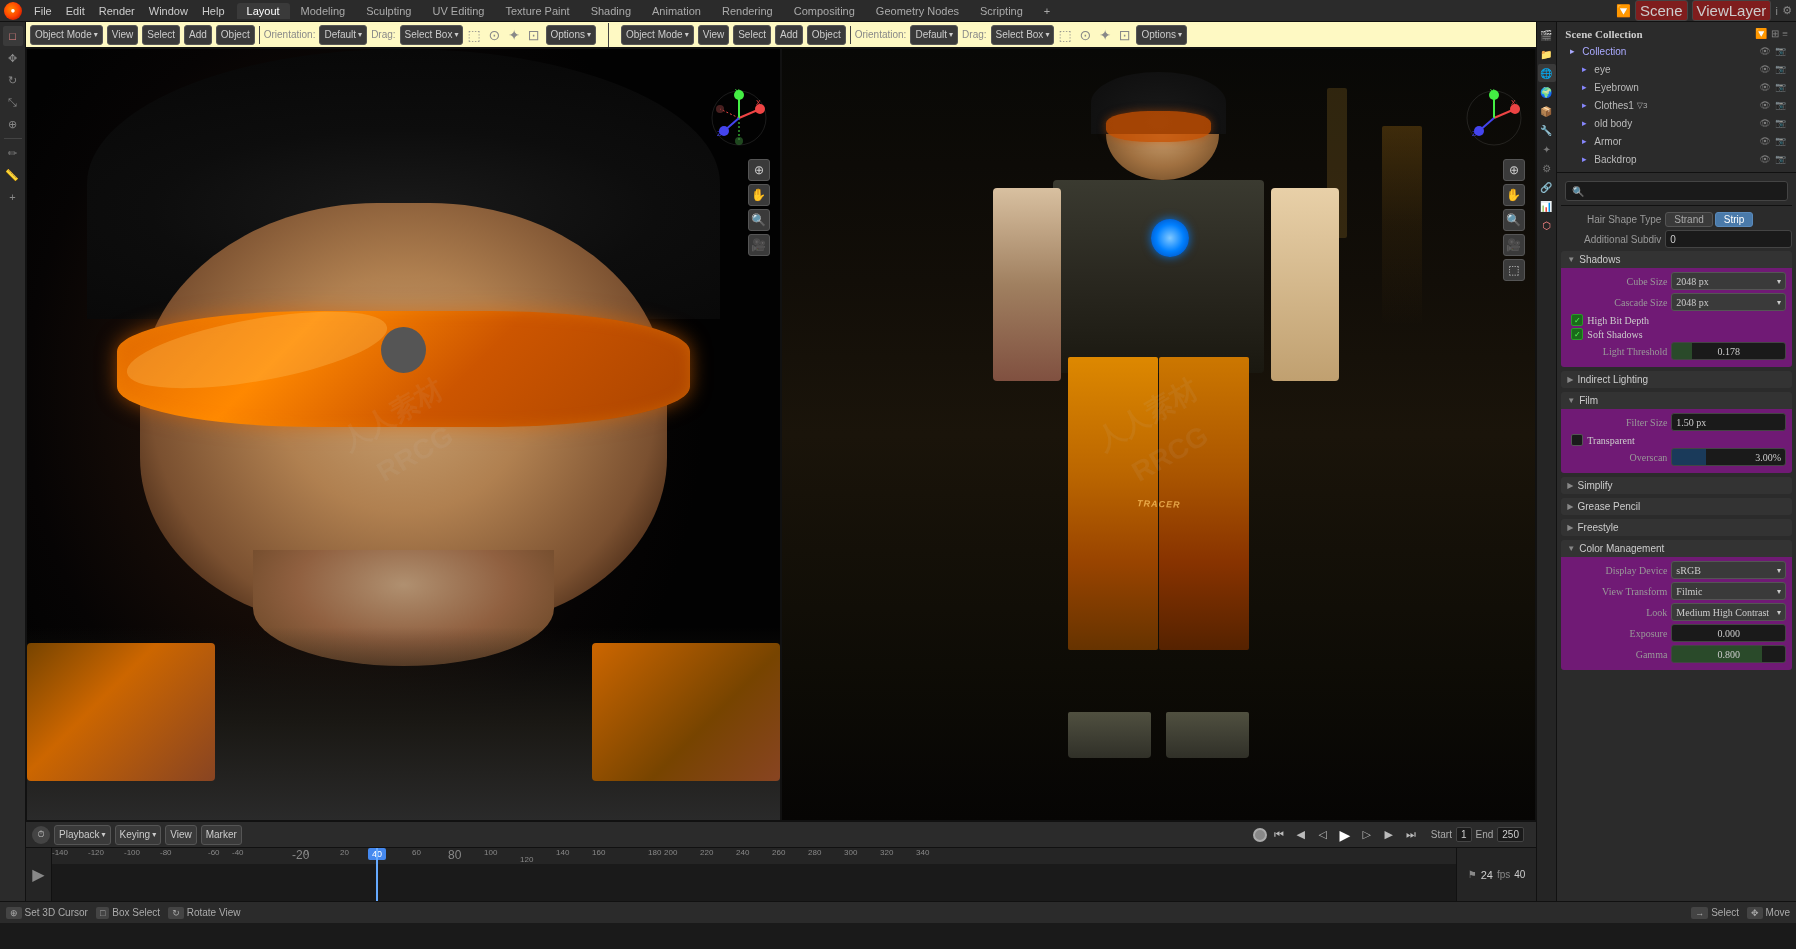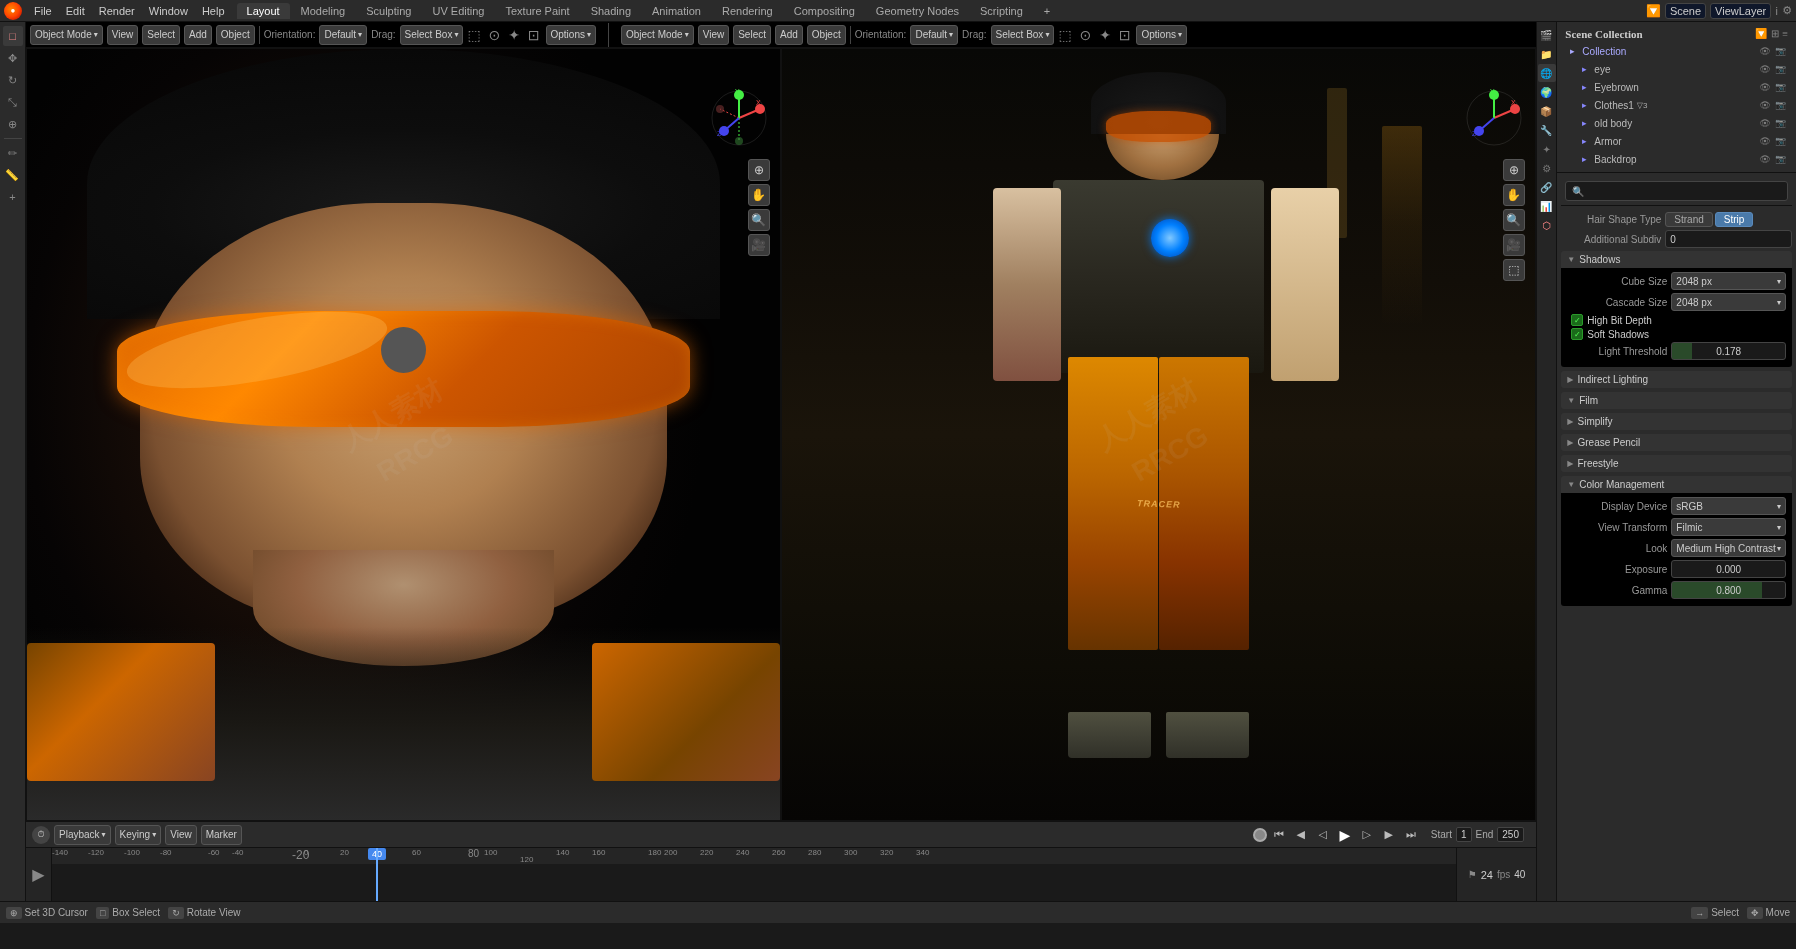--- a/index.html
+++ b/index.html
@@ -50,33 +50,33 @@
       background: #3a3a3a;
       color: #fff;
     }
     .top-right-area {
       margin-left: auto;
       display: flex;
       align-items: center;
       gap: 4px;
     }
     .scene-selector, .view-layer-selector {
-      background: #0f172a;
+      background: #7f1d1d;
       border: 1px solid #444;
       color: #ccc;
-      font-size: 11px;
+      font-size: 15px;
       padding: 1px 4px;
       border-radius: 3px;
     }
 
     
     .header-toolbar {
       width: 100%;
       height: 26px;
-      background: #000000;
+      background: #fef9c3;
       display: flex;
       align-items: center;
       padding: 0 4px;
       gap: 4px;
       border-bottom: 1px solid #111;
     }
     .toolbar-separator {
       width: 1px;
       height: 18px;
       background: #444;
@@ -262,22 +262,23 @@
       padding: 3px 6px;
       font-size: 10px;
       color: #ccc;
       cursor: pointer;
       display: flex;
       align-items: center;
       gap: 4px;
     }
 
     .prop-section-body {
-      background: #000000;
+      background: #701a75;
       padding: 4px 6px;
+      font-family: Liberation Serif, serif;
     }
 
     .prop-row {
       display: flex;
       align-items: center;
       margin-bottom: 3px;
       gap: 4px;
     }
 
     .prop-label {
@@ -877,21 +878,21 @@
               <span style="position:absolute;left:36px;font-size:8px;color:#888;">-120</span>
               <span style="position:absolute;left:72px;font-size:8px;color:#888;">-100</span>
               <span style="position:absolute;left:108px;font-size:8px;color:#888;">-80</span>
               <span style="position:absolute;left:156px;font-size:8px;color:#888;">-60</span>
               <span style="position:absolute;left:180px;font-size:8px;color:#888;">-40</span>
               <span style="position:absolute;left:216px;font-size:12px;color:#888;margin-left:24px;">-20</span>
               <span style="position:absolute;left:252px;font-size:8px;color:#888;">0</span>
               <span style="position:absolute;left:288px;font-size:8px;color:#888;">20</span>
               <span style="position:absolute;left:324px;font-size:8px;color:#888;">40</span>
               <span style="position:absolute;left:360px;font-size:8px;color:#888;">60</span>
-              <span style="position:absolute;left:416px;font-size:10px;color:#888;">80</span>
+              <span style="position:absolute;left:396px;font-size:12px;color:#888;">80</span>
               <span style="position:absolute;left:432px;font-size:8px;color:#888;">100</span>
               <span style="position:absolute;left:468px;font-size:8px;color:#888;margin-top:7px;">120</span>
               <span style="position:absolute;left:504px;font-size:8px;color:#888;">140</span>
               <span style="position:absolute;left:540px;font-size:8px;color:#888;">160</span>
               <span style="position:absolute;left:596px;font-size:8px;color:#888;">180</span>
               <span style="position:absolute;left:612px;font-size:8px;color:#888;">200</span>
               <span style="position:absolute;left:648px;font-size:8px;color:#888;">220</span>
               <span style="position:absolute;left:684px;font-size:8px;color:#888;">240</span>
               <span style="position:absolute;left:720px;font-size:8px;color:#888;">260</span>
               <span style="position:absolute;left:756px;font-size:8px;color:#888;">280</span>
@@ -1071,20 +1072,37 @@
           <div class="prop-section-header">
             <span class="collapse-arrow">▶</span>
             <span>Indirect Lighting</span>
           </div>
         </div>
 
         <div class="prop-section">
           <div class="prop-section-header">
             <span class="collapse-arrow">▼</span>
             <span>Film</span>
+          </div>
+          <div class="prop-section-body">
+
+            <div class="prop-row">
+              <span class="prop-label">Filter Size</span>
+              <div class="prop-value">1.50 px</div>
+            </div>
+
+            <div class="prop-checkbox-row">
+              <div style="width:12px;height:12px;background:#1a1a1a;border:1px solid #555;border-radius:2px;"></div>
+              <span class="prop-checkbox-label">Transparent</span>
+            </div>
+
+            <div class="prop-row">
+              <span class="prop-label">Overscan</span>
+              <div class="overscan-slider">3.00%</div>
+            </div>
           </div>
         </div>
 
         <div class="prop-section">
           <div class="prop-section-header">
             <span class="collapse-arrow">▶</span>
             <span>Simplify</span>
           </div>
         </div>
 

